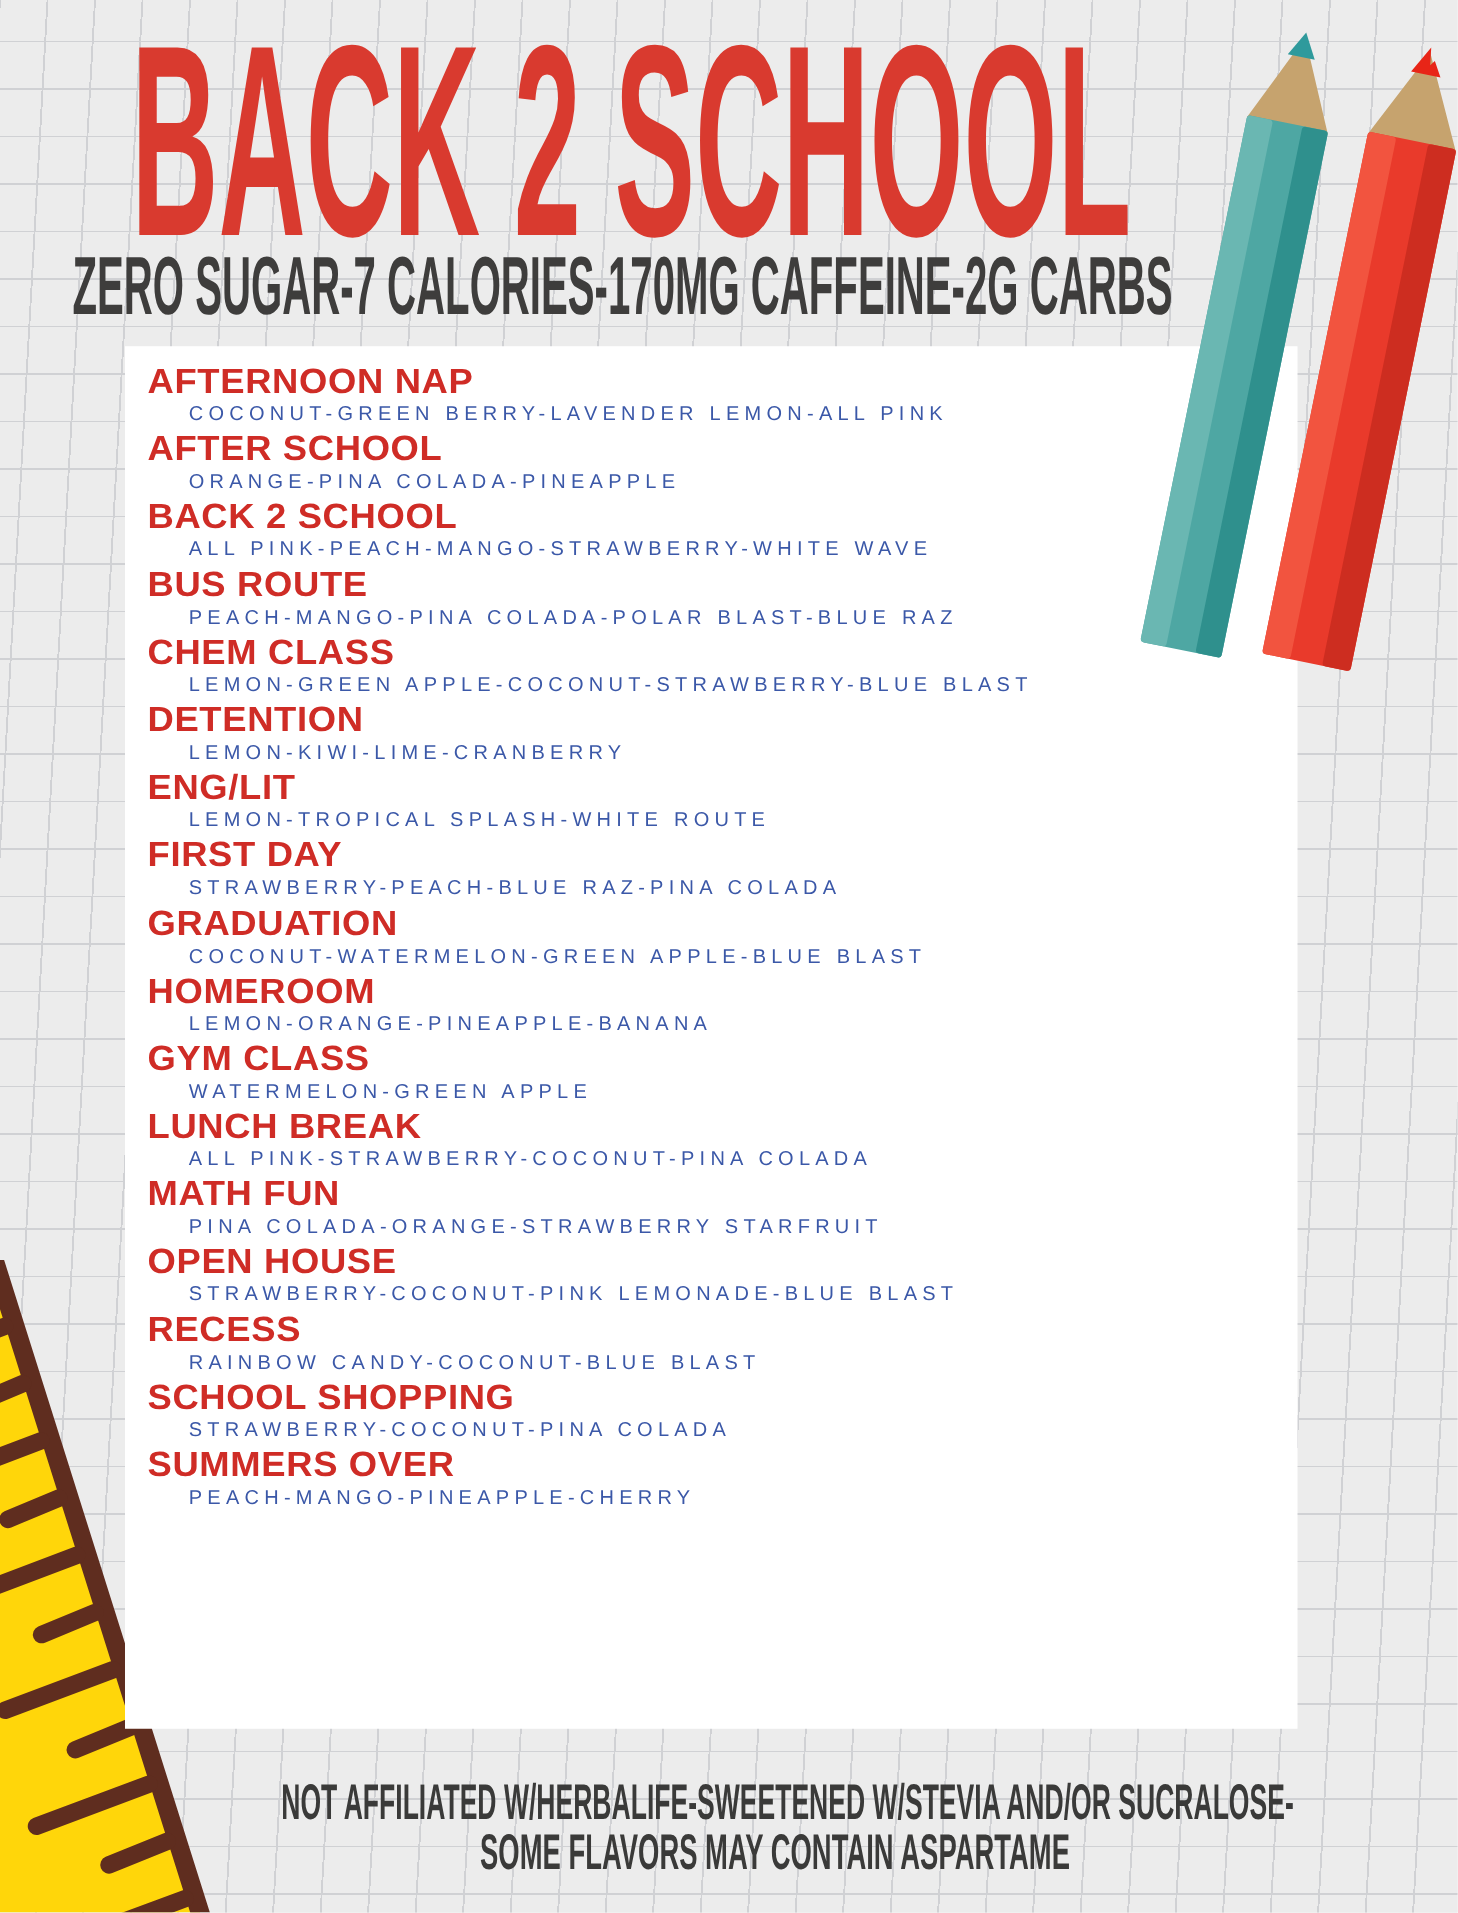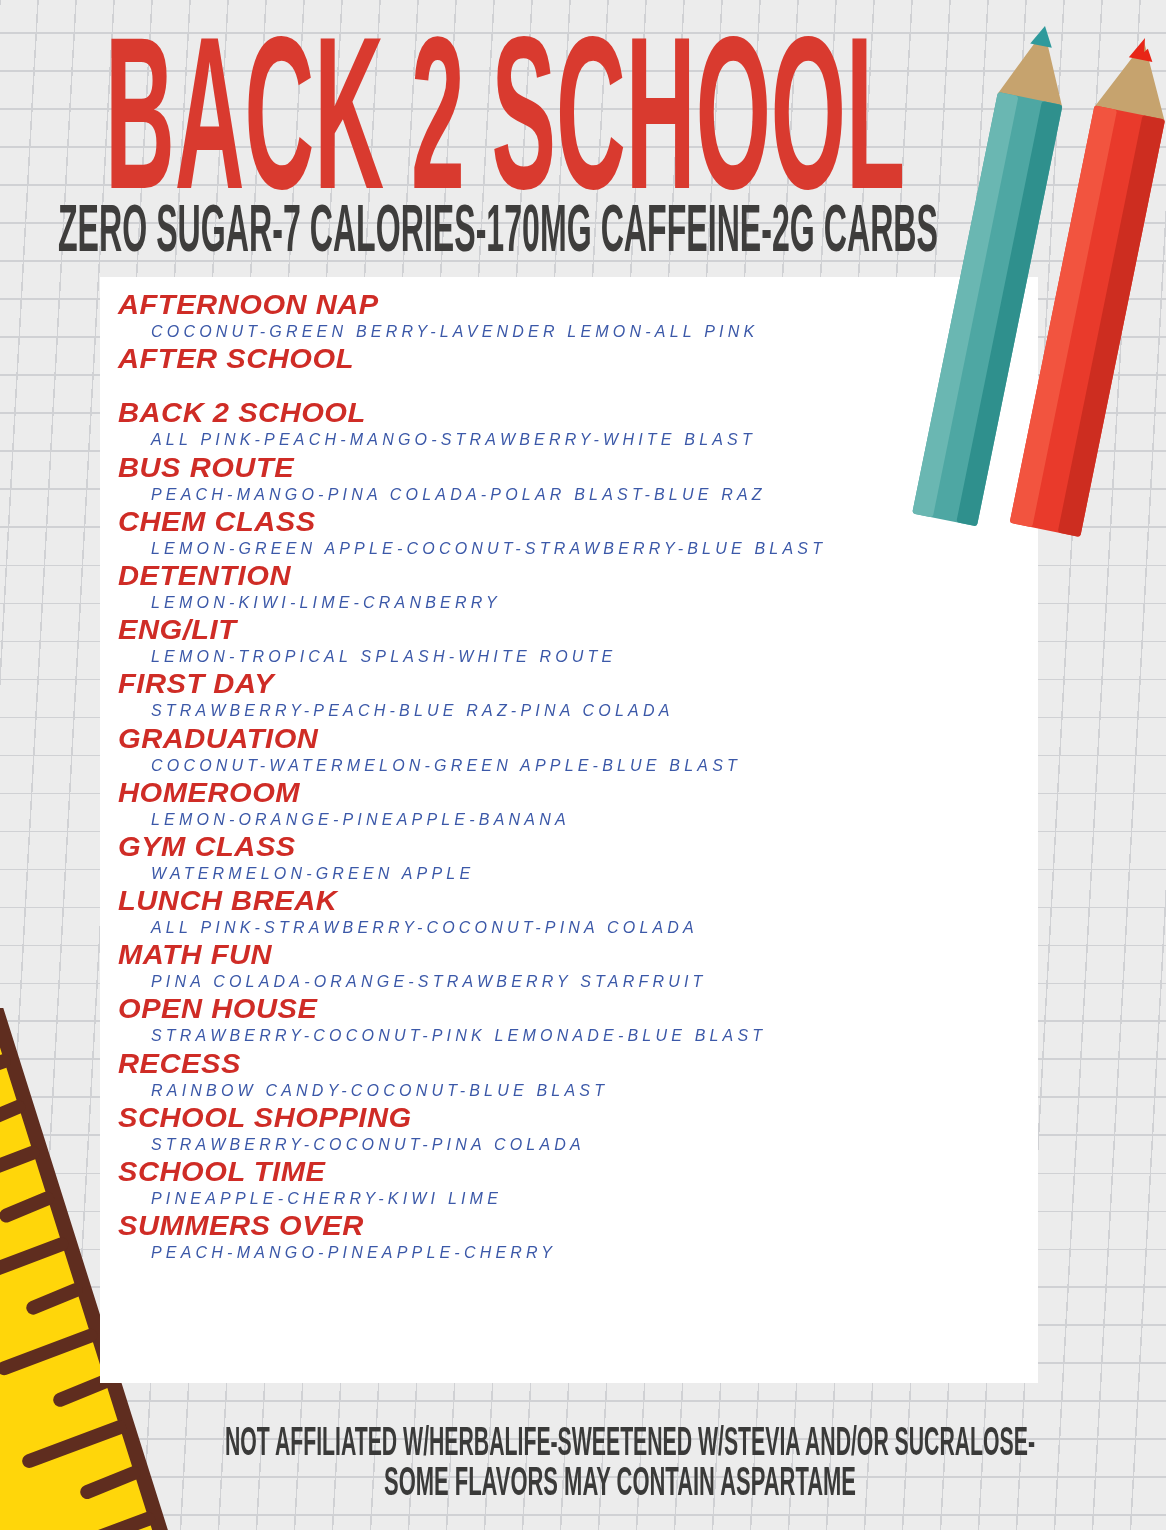--- a/index.html
+++ b/index.html
@@ -28,21 +28,21 @@
   .header-svg{position:absolute;left:0;top:0;pointer-events:none;}
   .hand-title{font-family:"Liberation Sans",sans-serif;font-weight:700;fill:var(--title_red);}
   .hand-sub{font-family:"Liberation Sans",sans-serif;font-weight:700;fill:var(--subtitle_dark);}
   .hand-foot{font-family:"Liberation Sans",sans-serif;font-weight:700;fill:var(--footer_dark);}
 
   .panel{
     position:absolute;left:100px;top:277px;width:938px;height:1106px;
     background:var(--panel);
   }
   .menu{position:absolute;left:0;top:13px;width:100%;}
-  .item{height:54.2px;overflow:visible;padding-left:18px;font-style:italic;}
+  .item{height:54.2px;overflow:visible;padding-left:18px;}
   .item-name{
     color:var(--heading_red);font-weight:700;font-size:28px;line-height:29px;
     letter-spacing:0.5px;transform:scaleX(1.04);transform-origin:left center;
     white-space:nowrap;
   }
   .item-flavors{
     color:var(--flavor_blue);font-weight:400;font-size:16px;line-height:24px;
     letter-spacing:4.2px;margin-left:33px;white-space:nowrap;margin-top:1px;
   }
   .pencils-svg{position:absolute;left:856px;top:0;width:310px;height:610px;overflow:visible;}
@@ -74,24 +74,25 @@
 </svg>
 
 <div class="panel">
   <div class="menu">
       <div class="item">
         <div class="item-name">AFTERNOON NAP</div>
         <div class="item-flavors">COCONUT-GREEN BERRY-LAVENDER LEMON-ALL PINK</div>
       </div>
       <div class="item">
         <div class="item-name">AFTER SCHOOL</div>
+        <div class="item-flavors">ORANGE-PINA COLADA-PINEAPPLE</div>
       </div>
       <div class="item">
         <div class="item-name">BACK 2 SCHOOL</div>
-        <div class="item-flavors">ALL PINK-PEACH-MANGO-STRAWBERRY-WHITE BLAST</div>
+        <div class="item-flavors">ALL PINK-PEACH-MANGO-STRAWBERRY-WHITE WAVE</div>
       </div>
       <div class="item">
         <div class="item-name">BUS ROUTE</div>
         <div class="item-flavors">PEACH-MANGO-PINA COLADA-POLAR BLAST-BLUE RAZ</div>
       </div>
       <div class="item">
         <div class="item-name">CHEM CLASS</div>
         <div class="item-flavors">LEMON-GREEN APPLE-COCONUT-STRAWBERRY-BLUE BLAST</div>
       </div>
       <div class="item">
@@ -132,24 +133,20 @@
       </div>
       <div class="item">
         <div class="item-name">RECESS</div>
         <div class="item-flavors">RAINBOW CANDY-COCONUT-BLUE BLAST</div>
       </div>
       <div class="item">
         <div class="item-name">SCHOOL SHOPPING</div>
         <div class="item-flavors">STRAWBERRY-COCONUT-PINA COLADA</div>
       </div>
       <div class="item">
-        <div class="item-name">SCHOOL TIME</div>
-        <div class="item-flavors">PINEAPPLE-CHERRY-KIWI LIME</div>
-      </div>
-      <div class="item">
         <div class="item-name">SUMMERS OVER</div>
         <div class="item-flavors">PEACH-MANGO-PINEAPPLE-CHERRY</div>
       </div>
     </div>
 </div>
 
 <svg class="header-svg" width="1166" height="270" viewBox="0 0 1166 270">
   <text class="hand-title" x="505" y="188" font-size="218" text-anchor="middle" textLength="800" lengthAdjust="spacingAndGlyphs">BACK 2 SCHOOL</text>
   <text class="hand-sub" x="498" y="251" font-size="66" text-anchor="middle" textLength="880" lengthAdjust="spacingAndGlyphs">ZERO SUGAR-7 CALORIES-170MG CAFFEINE-2G CARBS</text>
 </svg>

